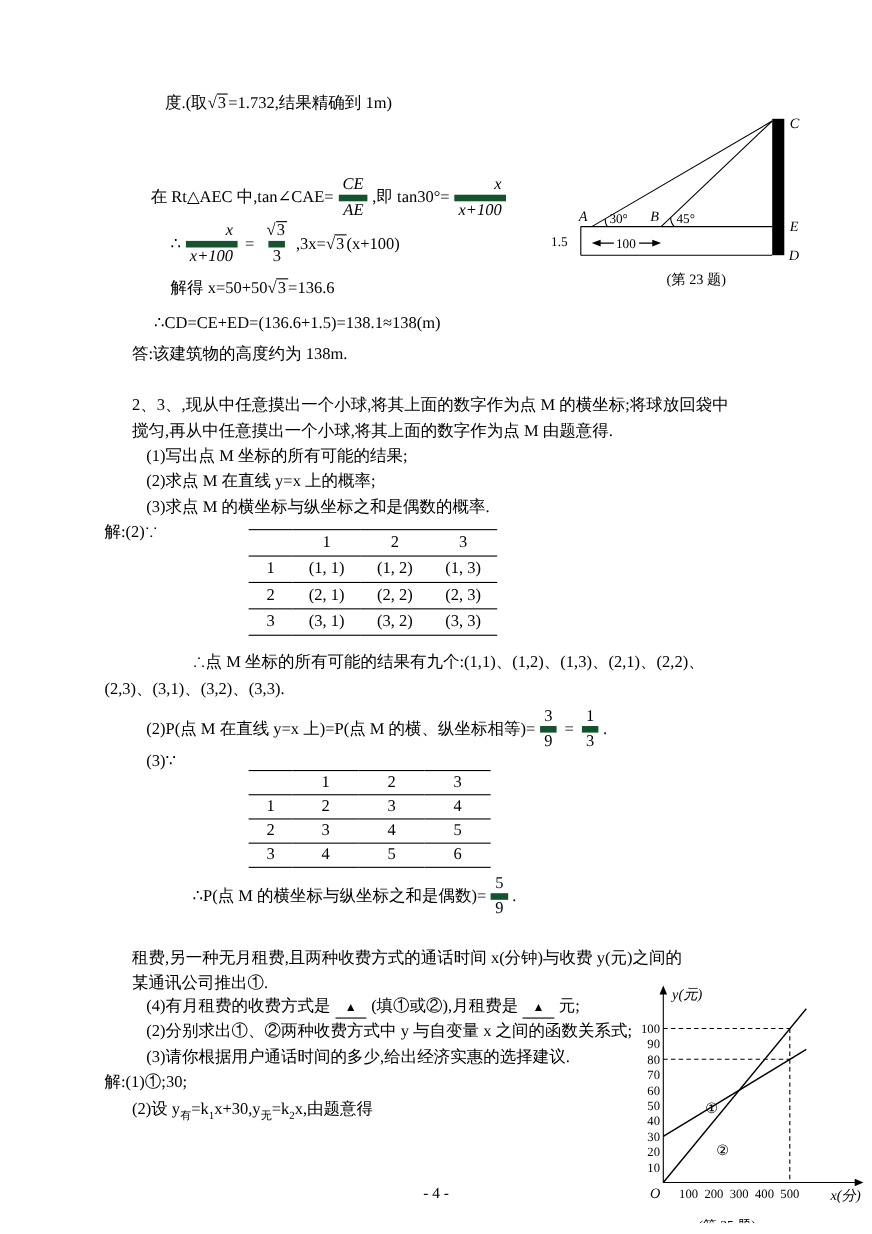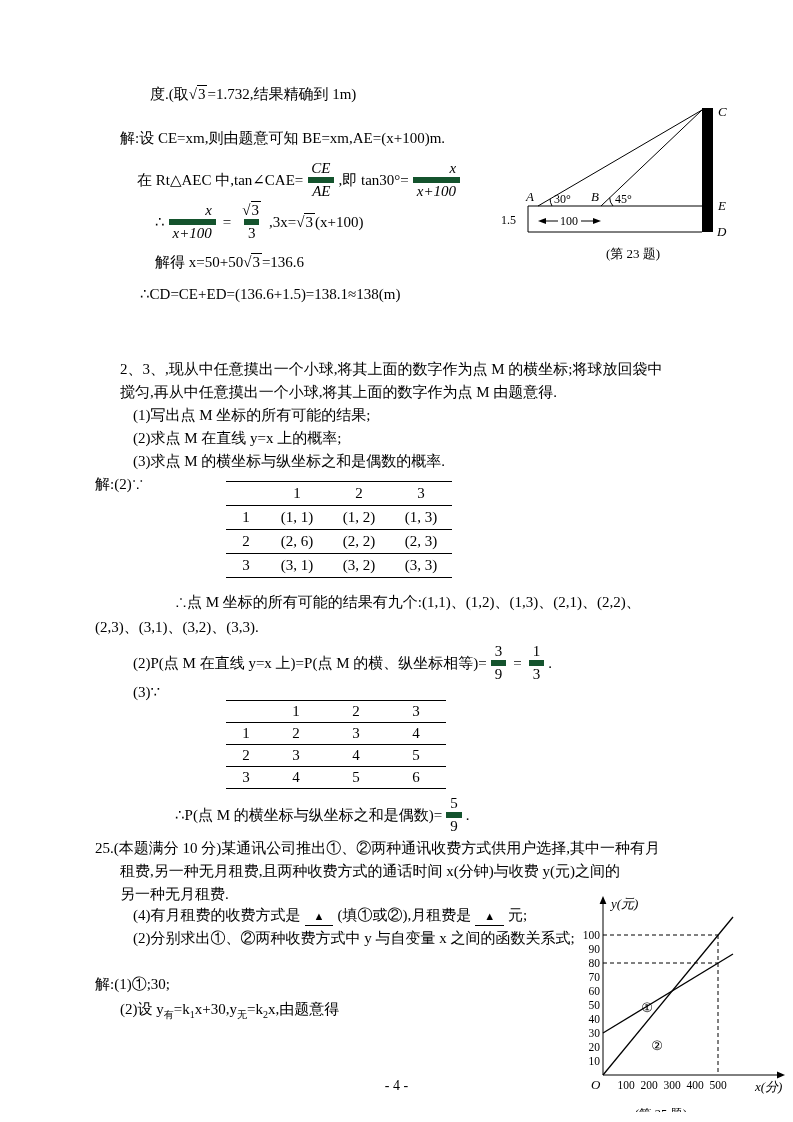--- a/index.html
+++ b/index.html
@@ -36,21 +36,20 @@
 <body>
 
 <div class="page">
 
   <div class="tl mathline" style="left:150px;top:84px">
     <span>度.(取</span>
     <span class="sqrt"><span>√</span><span class="rad">3</span></span>
     <span>=1.732,结果精确到 1m)</span>
   </div>
 
-  <div class="tl" style="left:120px;top:128px">解:设 CE=xm,则由题意可知 BE=xm,AE=(x+100)m.</div>
 
   <div class="tl mathline" style="left:137px;top:160px">
     <span>在 Rt△AEC 中,tan∠CAE=</span>
     <span class="frac it">
         <span class="num">CE</span>
         <span class="den">AE</span>
       </span>
     <span>,即 tan30°=</span>
     <span class="frac it">
         <span class="num">x</span>
@@ -74,20 +73,21 @@
     <span>(x+100)</span>
   </div>
 
   <div class="tl mathline" style="left:155px;top:252px">
     <span>解得 x=50+50</span>
     <span class="sqrt"><span>√</span><span class="rad">3</span></span>
     <span>=136.6</span>
   </div>
 
   <div class="tl" style="left:140px;top:284px">∴CD=CE+ED=(136.6+1.5)=138.1≈138(m)</div>
+  <div class="tl" style="left:120px;top:312px">答:该建筑物的高度约为 138m.</div>
 
   <div class="diagram" style="left:498px;top:100px">
     <svg width="252" height="170" viewBox="0 0 252 170">
       <g stroke="#000" stroke-width="1" fill="none">
         <line x1="30" y1="106" x2="204" y2="106"></line>
         <line x1="30" y1="132" x2="204" y2="132"></line>
         <line x1="30" y1="106" x2="30" y2="132"></line>
         <line x1="40" y1="106" x2="204" y2="10"></line>
         <line x1="103" y1="106" x2="204" y2="10"></line>
         <path d="M 54 106 A 14 14 0 0 1 52.1 99"></path>
@@ -131,21 +131,21 @@
         <td>3</td>
       </tr>
       <tr>
         <td>1</td>
         <td>(1, 1)</td>
         <td>(1, 2)</td>
         <td>(1, 3)</td>
       </tr>
       <tr>
         <td>2</td>
-        <td>(2, 6)</td>
+        <td>(2, 1)</td>
         <td>(2, 2)</td>
         <td>(2, 3)</td>
       </tr>
       <tr>
         <td>3</td>
         <td>(3, 1)</td>
         <td>(3, 2)</td>
         <td>(3, 3)</td>
       </tr>
     </tbody>
@@ -201,29 +201,29 @@
 
   <div class="tl mathline" style="left:175px;top:795px">
     <span>∴P(点 M 的横坐标与纵坐标之和是偶数)=</span>
     <span class="frac">
         <span class="num">5</span>
         <span class="den">9</span>
       </span>
     <span>.</span>
   </div>
 
-  <div class="tl" style="left:95px;top:838px">25.(本题满分 10 分)某通讯公司推出①、②两种通讯收费方式供用户选择,其中一种有月</div>
   <div class="tl" style="left:120px;top:861px">租费,另一种无月租费,且两种收费方式的通话时间 x(分钟)与收费 y(元)之间的</div>
-  <div class="tl" style="left:120px;top:884px">另一种无月租费.</div>
+  <div class="tl" style="left:120px;top:884px">某通讯公司推出①.</div>
 
   <div class="tl" style="left:133px;top:905px">
     <span>(4)有月租费的收费方式是</span><span class="blank"><span>▲</span></span><span>(填①或②),月租费是</span><span class="blank"><span>▲</span></span><span>元;</span>
   </div>
 
   <div class="tl" style="left:133px;top:928px">(2)分别求出①、②两种收费方式中 y 与自变量 x 之间的函数关系式;</div>
+  <div class="tl" style="left:133px;top:951px">(3)请你根据用户通话时间的多少,给出经济实惠的选择建议.</div>
   <div class="tl" style="left:95px;top:974px">解:(1)①;30;</div>
 
   <div class="tl" style="left:120px;top:999px">
     <span>(2)设 y</span><sub>有</sub><span>=k</span><sub>1</sub><span>x+30,y</span><sub>无</sub><span>=k</span><sub>2</sub><span>x,由题意得</span>
   </div>
 
   <div class="diagram" style="left:581px;top:888px">
     <svg width="212" height="234" viewBox="0 0 212 234">
       <g stroke="#000" stroke-width="1" fill="none">
         <line x1="22" y1="187" x2="22" y2="14"></line>

